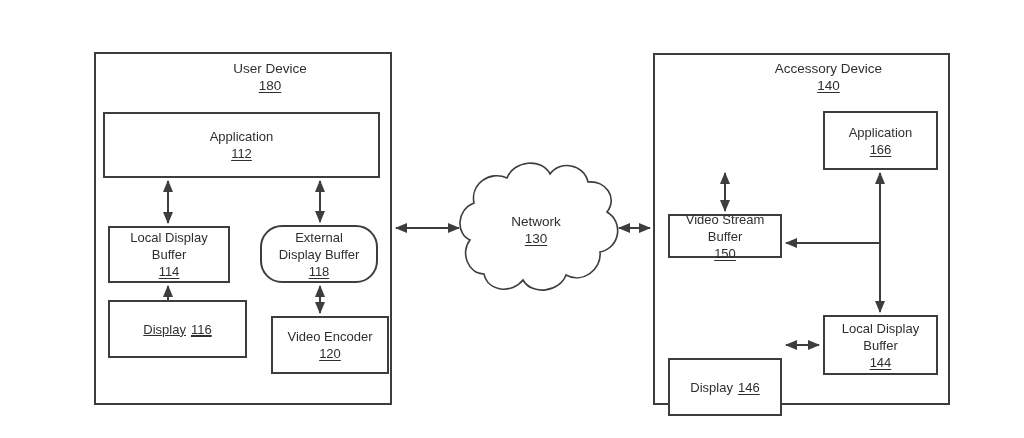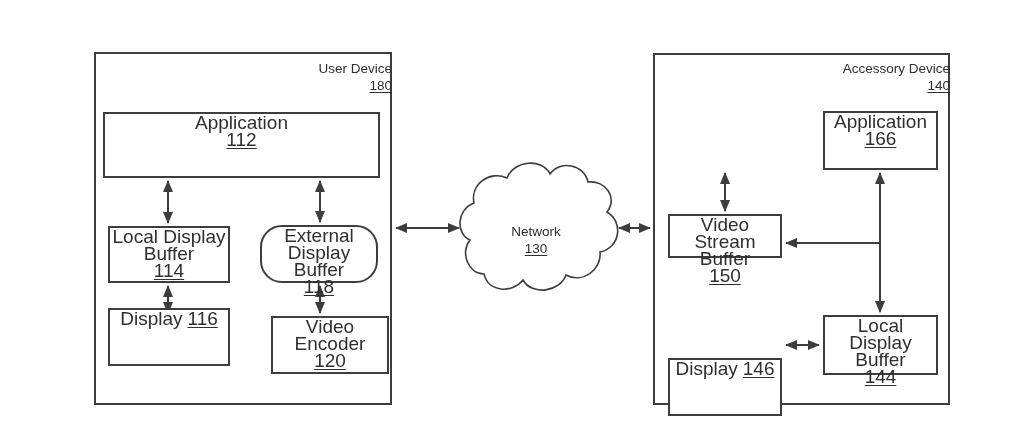--- a/index.html
+++ b/index.html
@@ -26,32 +26,33 @@
     z-index: 1;
   }
   .node {
     position: absolute;
     border: 2px solid #3d3d3d;
     box-sizing: border-box;
     background: #ffffff;
     display: flex;
     flex-direction: column;
     align-items: center;
-    justify-content: flex-start;
+    justify-content: center;
     text-align: center;
-    font-size: 19px;
+    font-size: 13px;
     line-height: 17px;
     z-index: 2;
   }
   .device-title {
     position: absolute;
-    text-align: right;
+    text-align: center;
     font-size: 13.5px;
     line-height: 17px;
     z-index: 3;
+    padding-left: 27px;
   }
   .net-label {
     position: absolute;
     text-align: center;
     font-size: 13.5px;
     line-height: 17px;
     z-index: 3;
   }
   .ref {
     text-decoration: underline;
@@ -117,32 +118,32 @@
     <div>Buffer</div>
     <div class="ref">114</div>
   </div>
 
   <div class="node" style="left:260px; top:225px; width:118px; height:58px;border-radius:22px;">
     <div>External</div>
     <div>Display Buffer</div>
     <div class="ref">118</div>
   </div>
 
-  <div class="node" style="left:108px; top:308px; width:122px; height:58px;">
+  <div class="node" style="left:108px; top:300px; width:139px; height:58px;text-decoration:underline;">
     <div class="row">
       <span>Display</span><span class="ref ml">116</span>
     </div>
   </div>
 
   <div class="node" style="left:271px; top:316px; width:118px; height:58px;">
     <div>Video Encoder</div>
     <div class="ref">120</div>
   </div>
 
-  <div class="net-label" style="left:476px; top:223px; width:120px;text-align:center;">
+  <div class="net-label" style="left:476px; top:213px; width:120px;text-align:center;">
     <div>Network</div>
     <div class="ref">130</div>
   </div>
 
   <div class="device-title" style="left:653px; top:60px; width:297px;">
     <div>Accessory Device</div>
     <div class="ref">140</div>
   </div>
 
 

